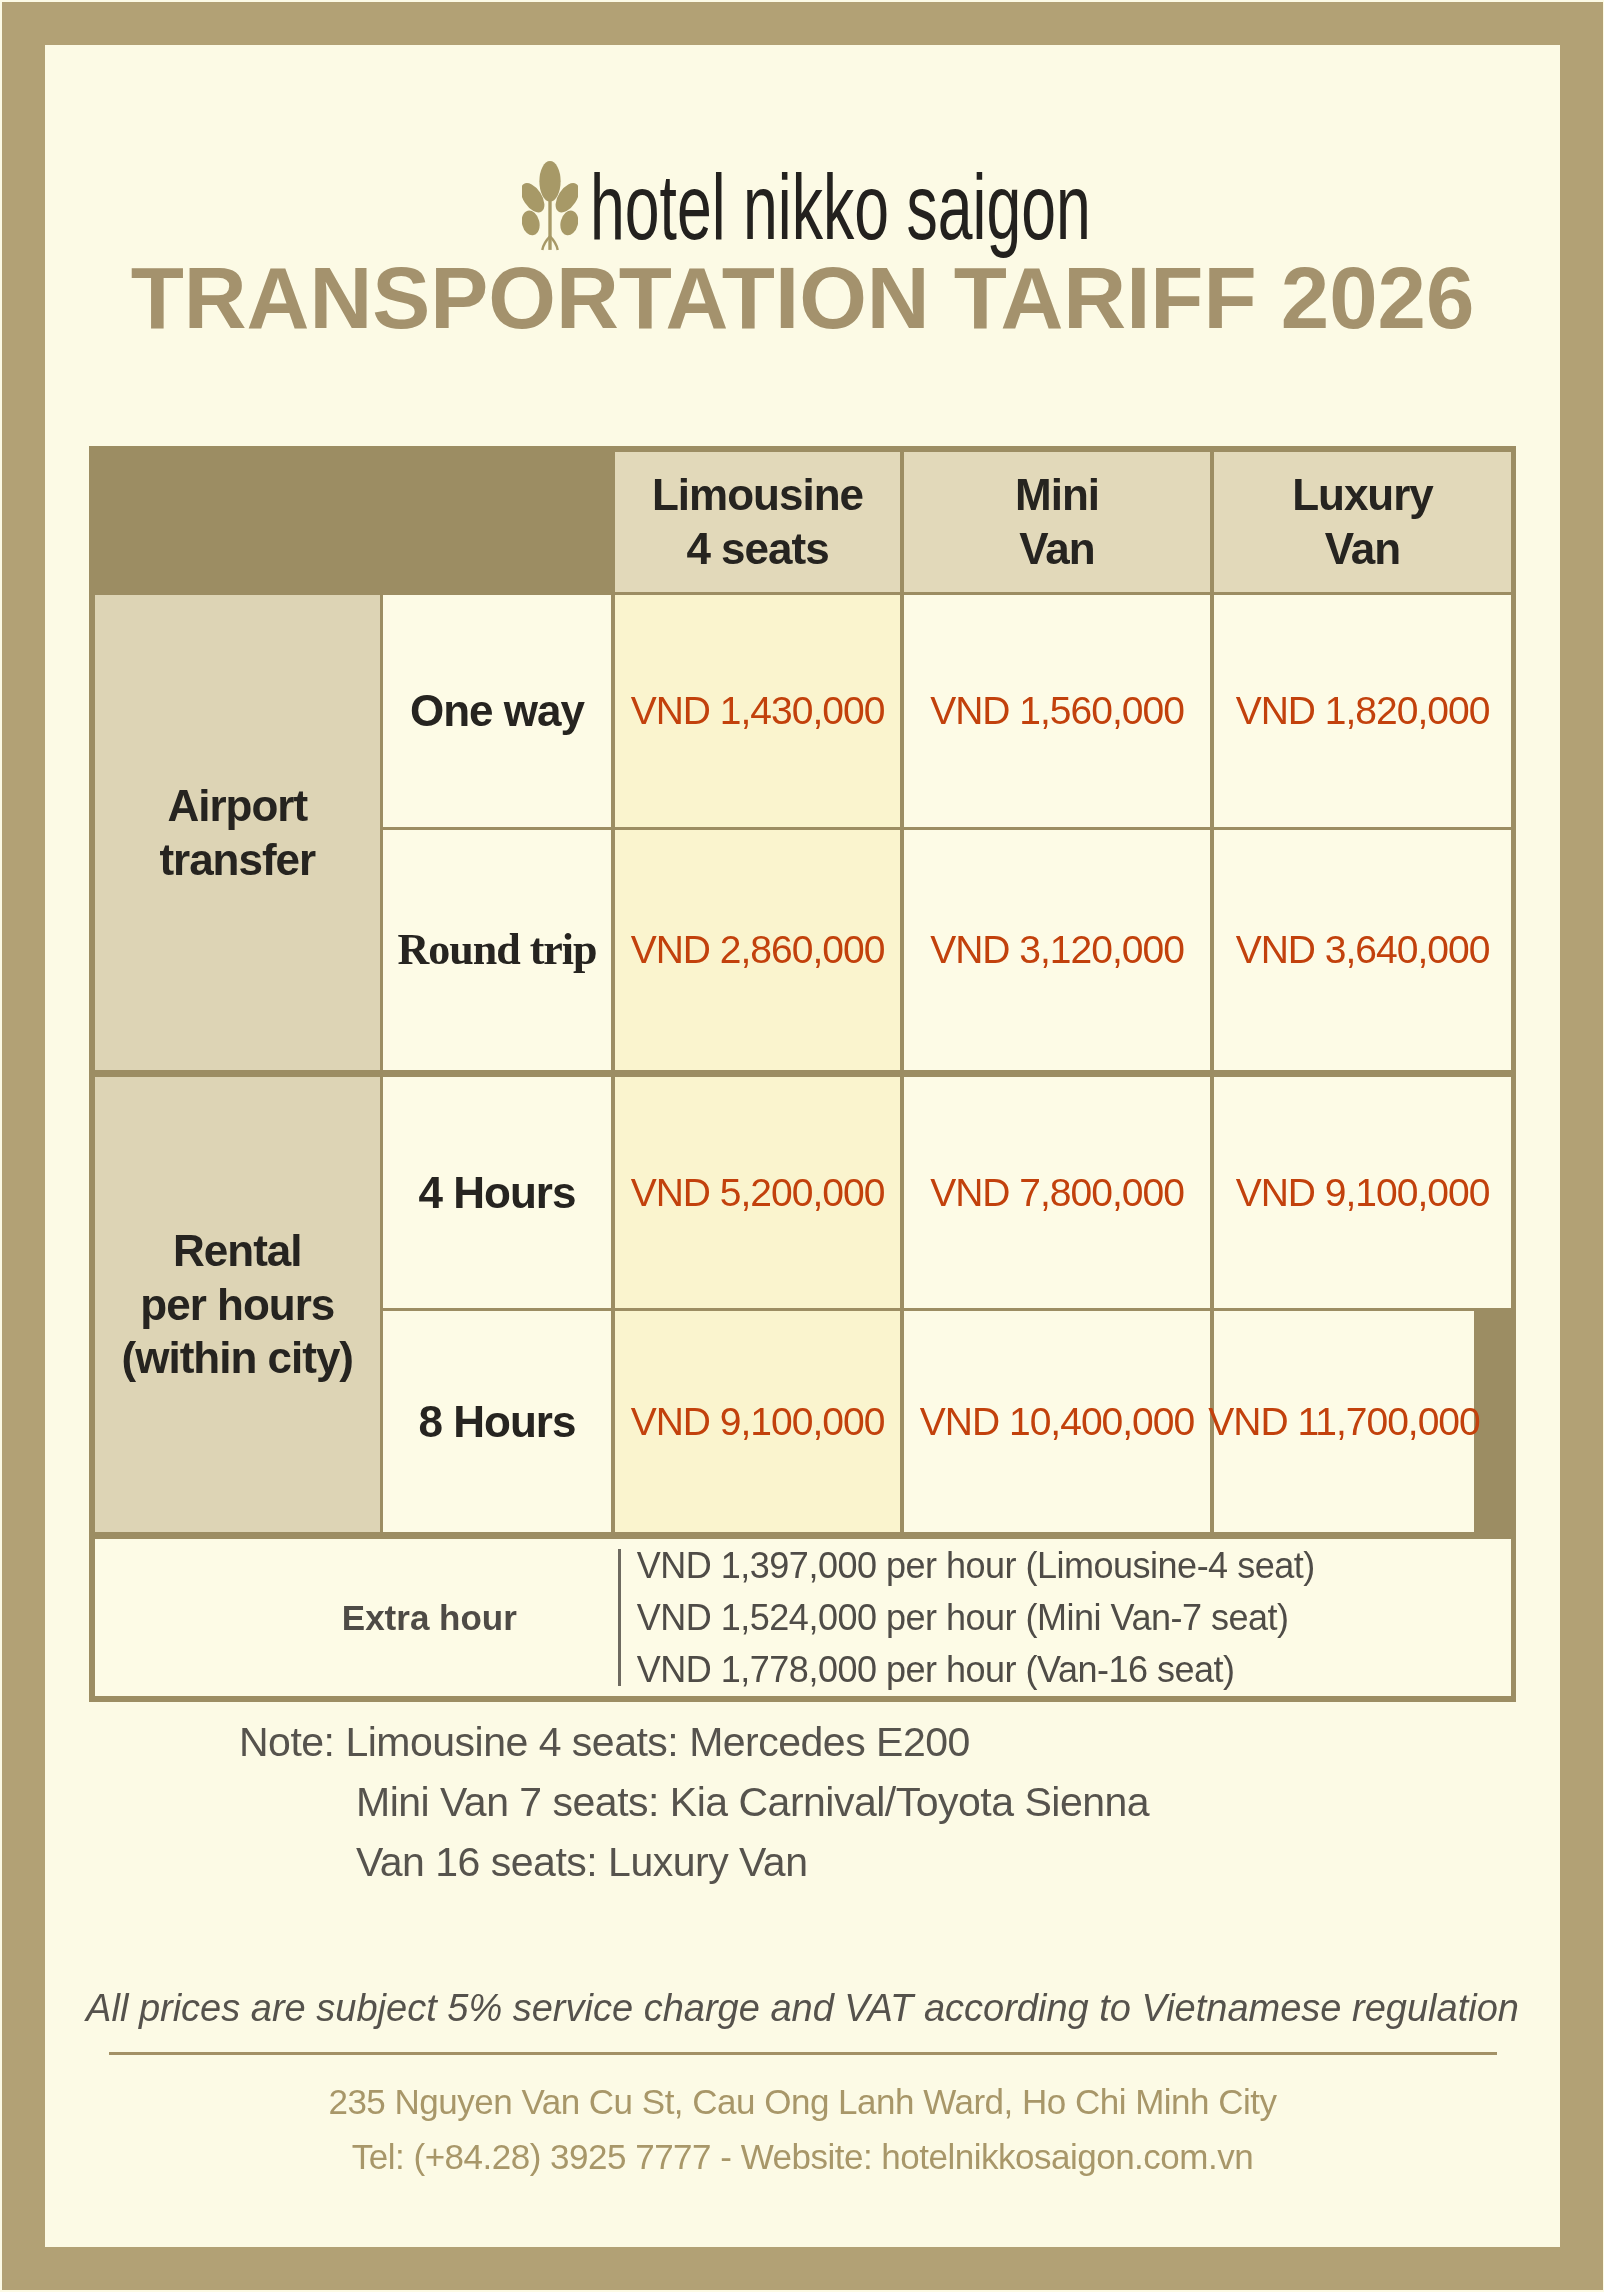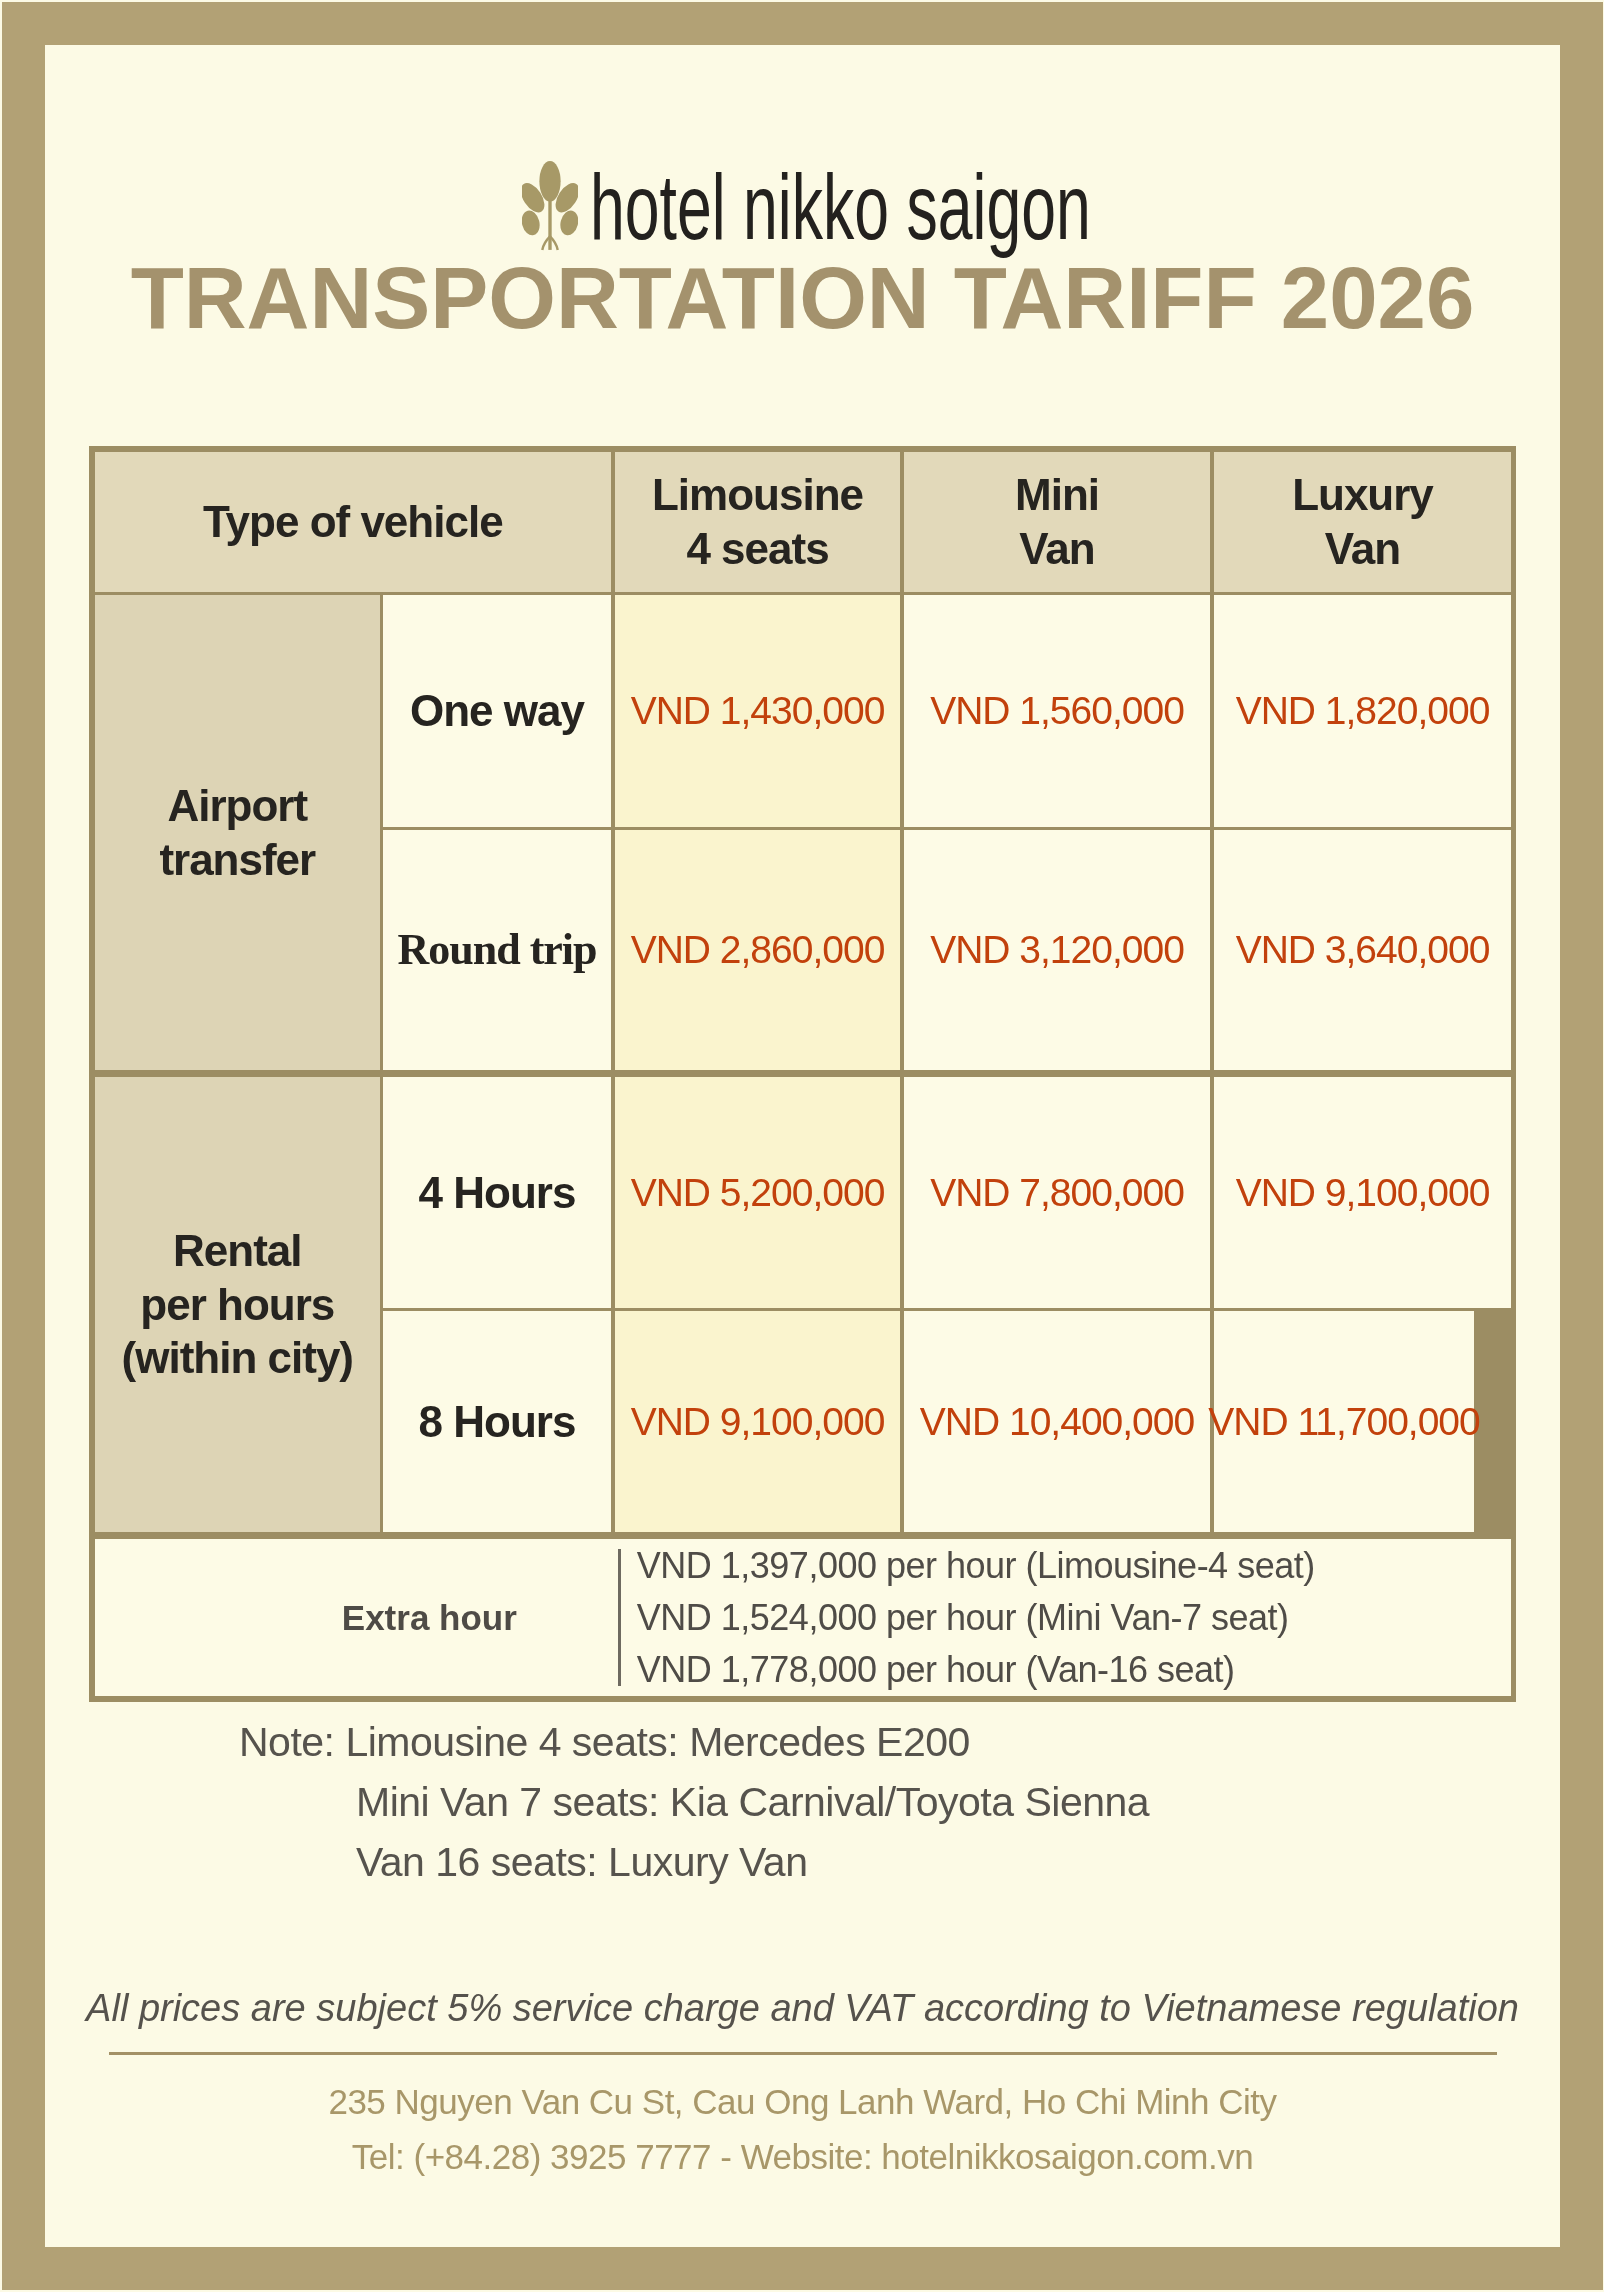--- a/index.html
+++ b/index.html
@@ -91,21 +91,20 @@
     <path d="M29 42 C29 62 29 78 29 94" stroke="#A79967" stroke-width="3.5" fill="none"></path>
     <path d="M29 80 C25 84 22 89 21 94" stroke="#A79967" stroke-width="2.5" fill="none"></path>
     <path d="M29 80 C33 84 36 89 37 94" stroke="#A79967" stroke-width="2.5" fill="none"></path>
   </svg>
   <div class="logo-text">hotel nikko saigon</div>
 
   <div class="title">TRANSPORTATION TARIFF 2026</div>
 
   <div id="tariff-table">
 
-    <div class="cell hdr-bg bold-lbl" style="left:5.8px;top:5.8px;width:516px;height:140px;">Type of vehicle</div>
     <div class="cell hdr-bg bold-lbl two-line" style="left:526px;top:5.8px;width:285px;height:140px;">
       <div>
         <span>Limousine</span>
         <span>4 seats</span>
       </div>
     </div>
     <div class="cell hdr-bg bold-lbl two-line" style="left:815px;top:5.8px;width:306px;height:140px;">
       <div>
         <span>Mini</span>
         <span>Van</span>

